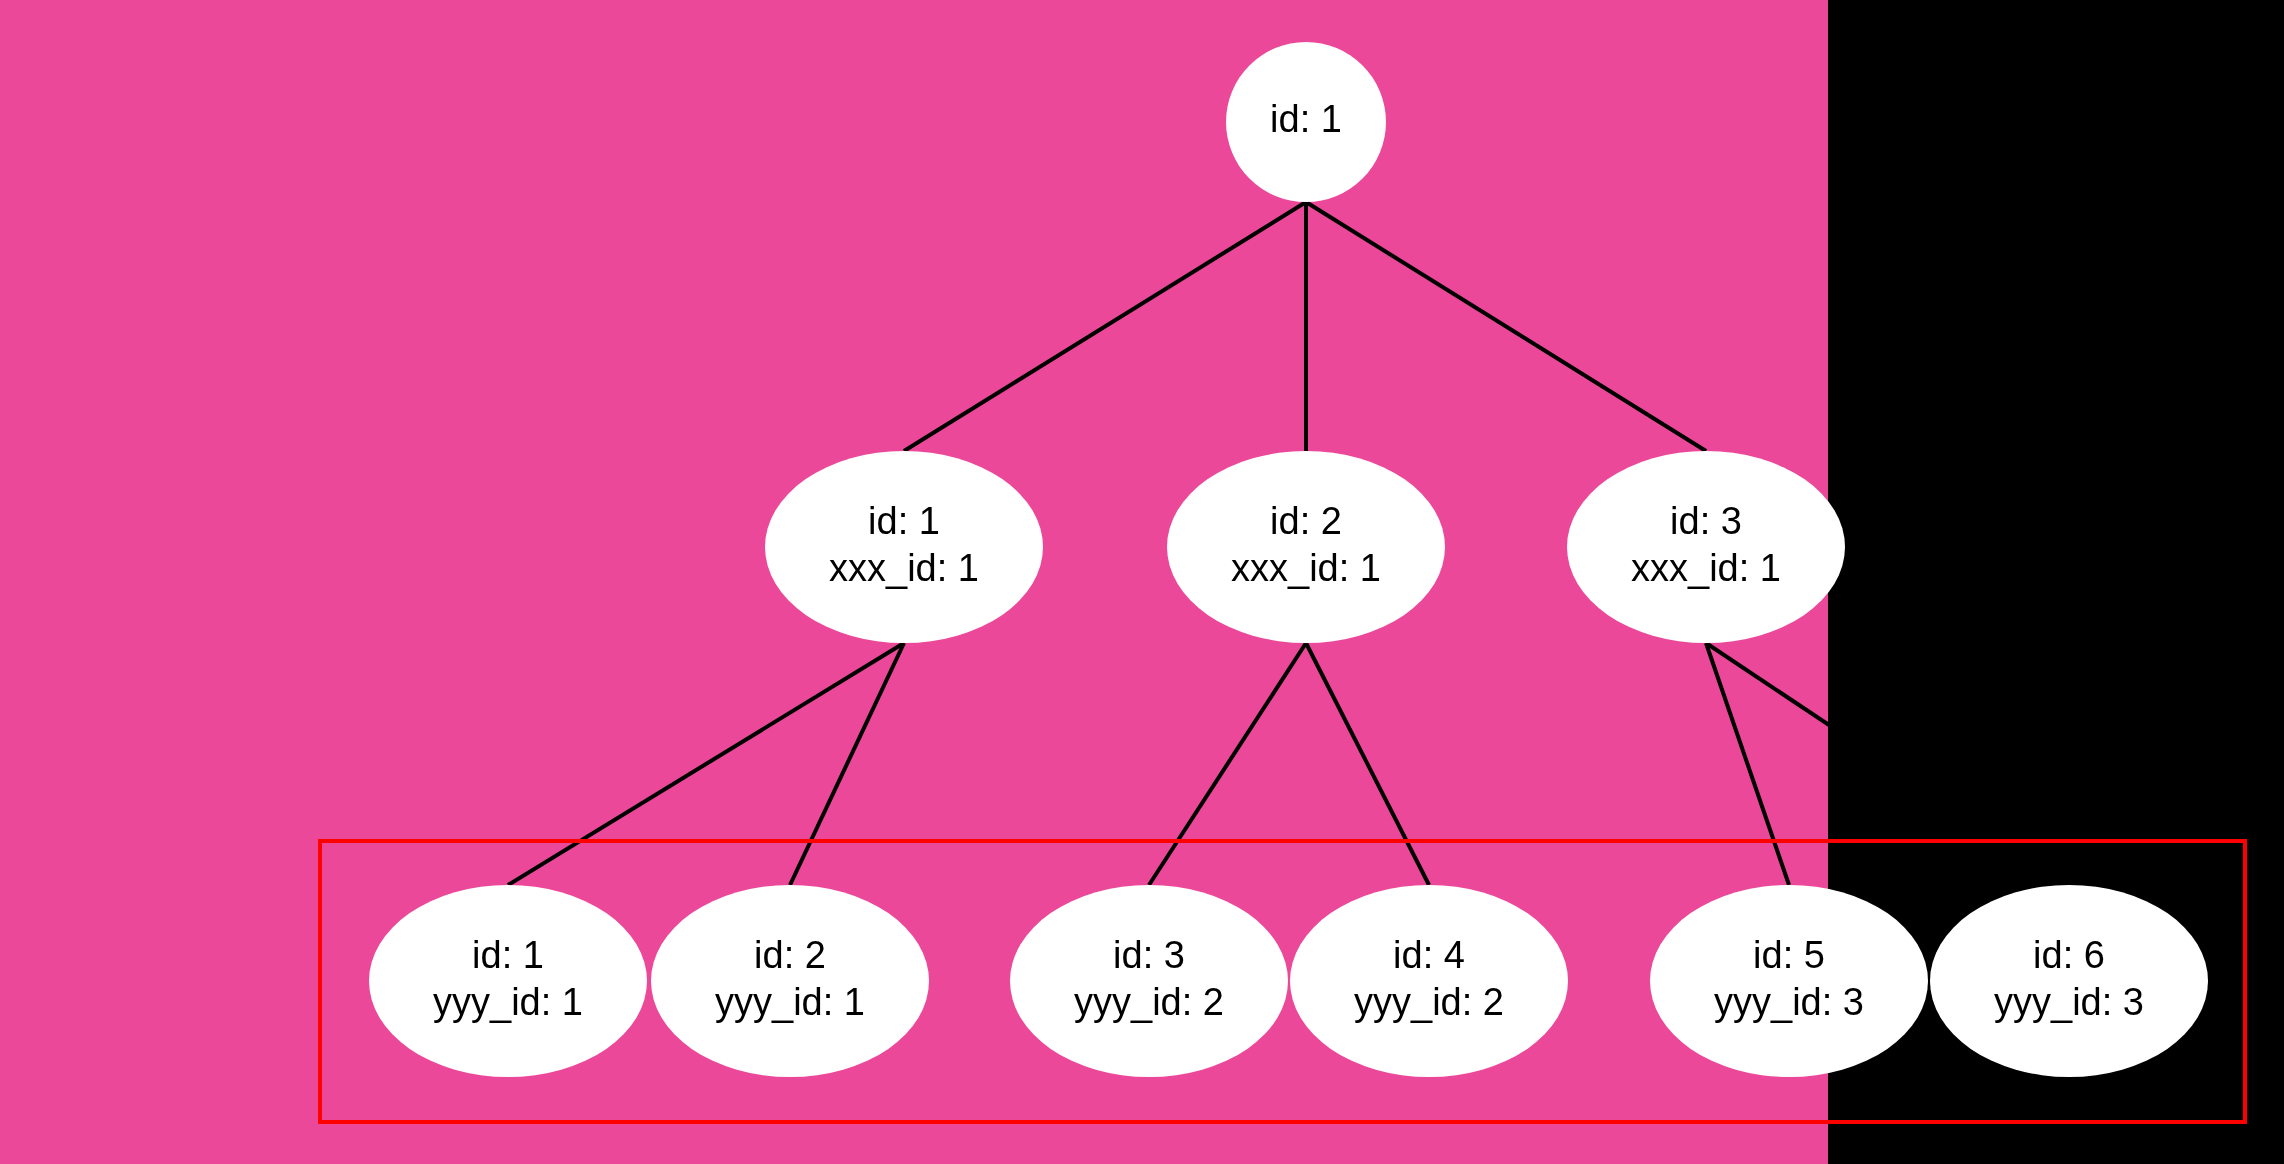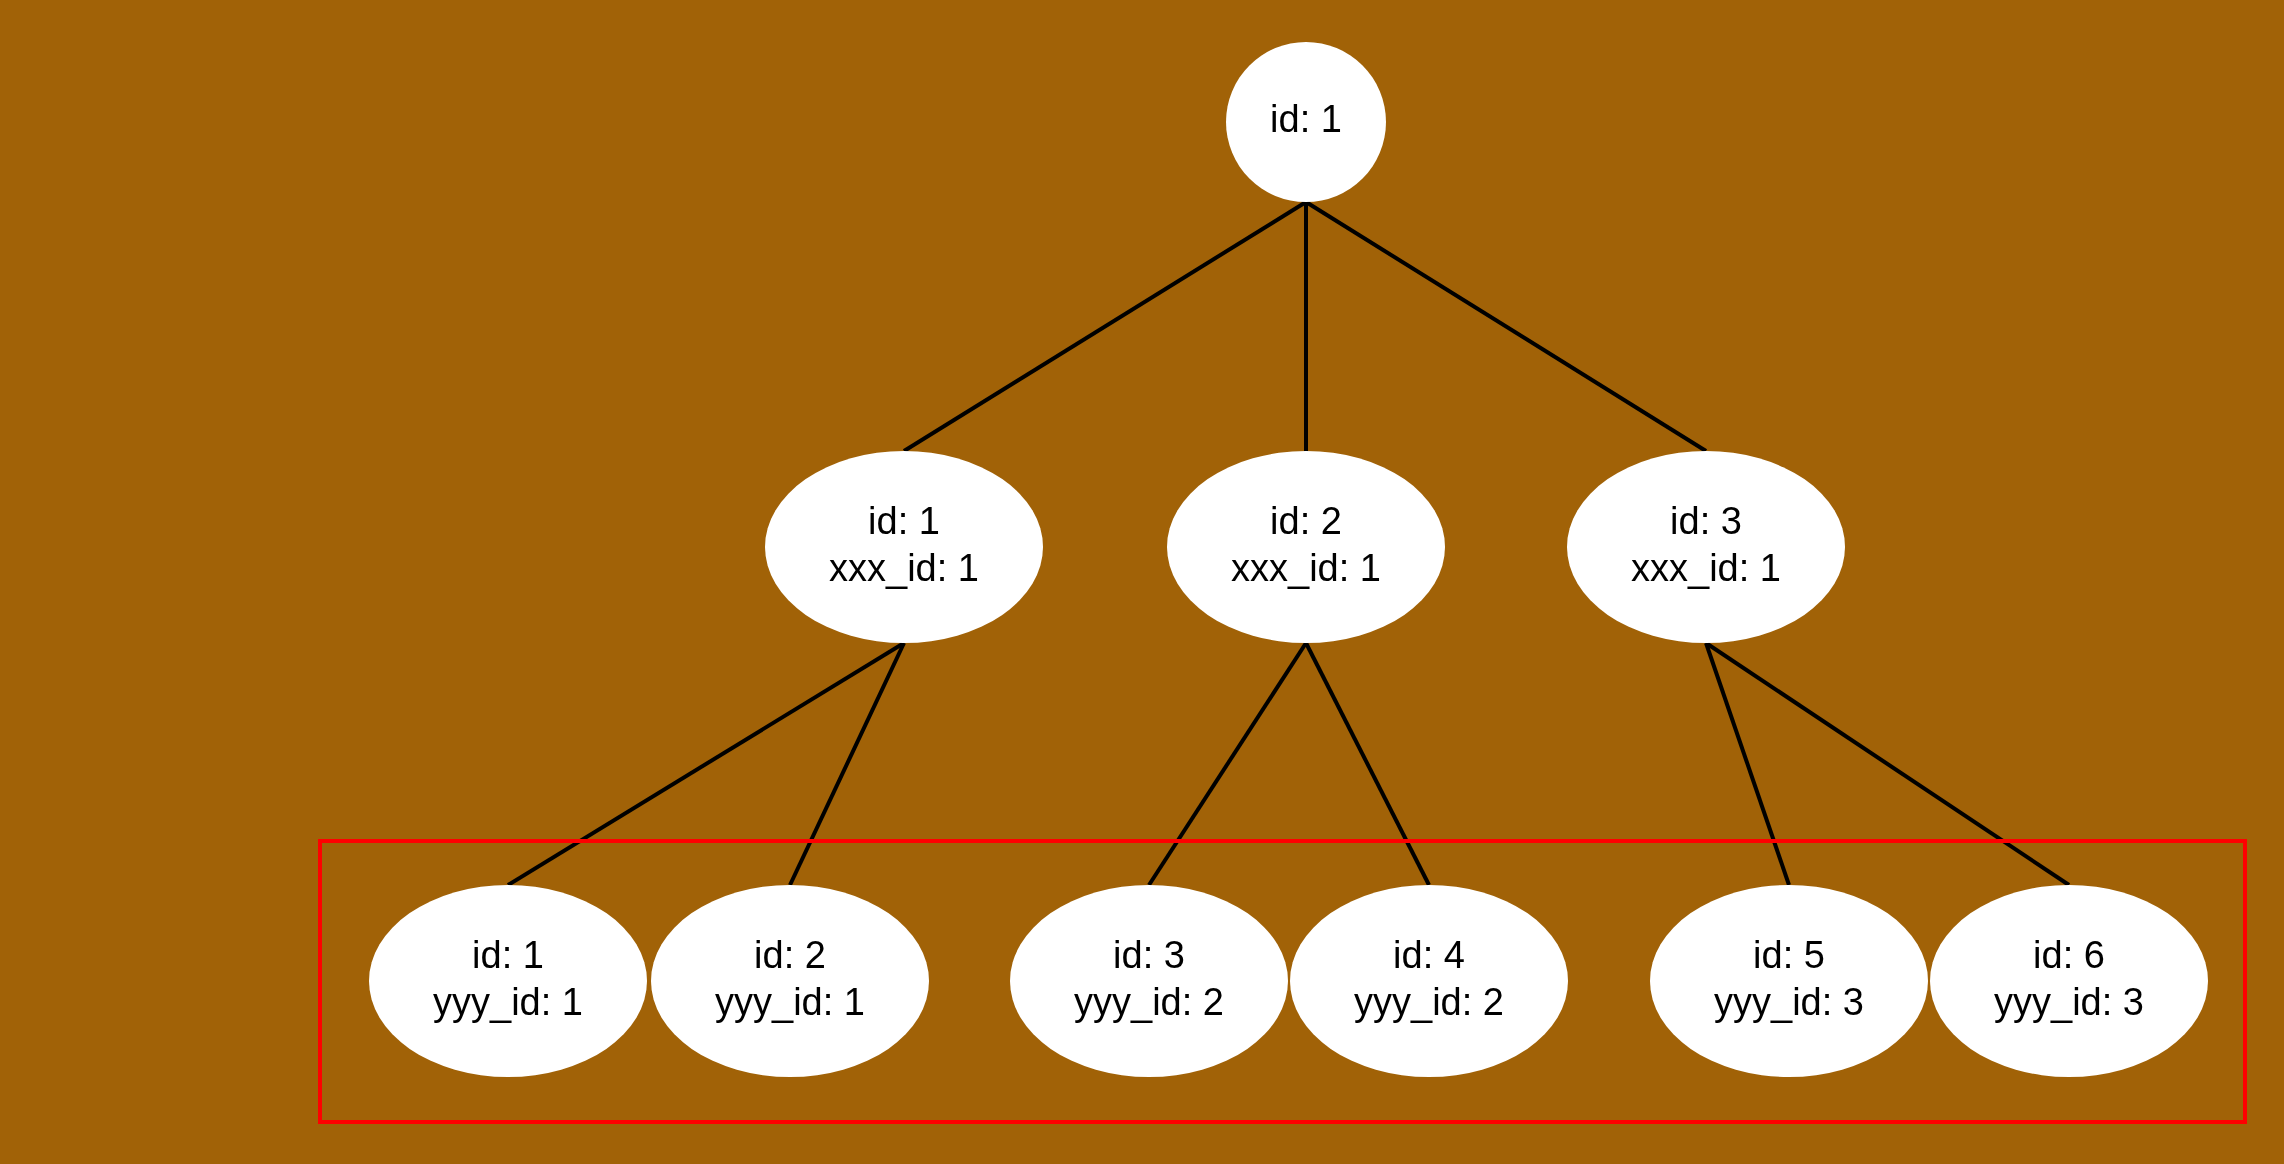--- a/index.html
+++ b/index.html
@@ -9,23 +9,23 @@
     background: #000000;
   }
   body {
     width: 2284px;
     height: 1164px;
     overflow: hidden;
     font-family: "Liberation Sans", sans-serif;
   }
   #diagram-root {
     position: relative;
-    width: 2284px;
+    width: 1828px;
     height: 1164px;
-    background: #a16207;
+    background: #ec4899;
   }
   #diagram-svg {
     position: absolute;
     top: 0;
     left: 0;
     width: 2284px;
     height: 1164px;
     display: block;
   }
   .node-shape {

